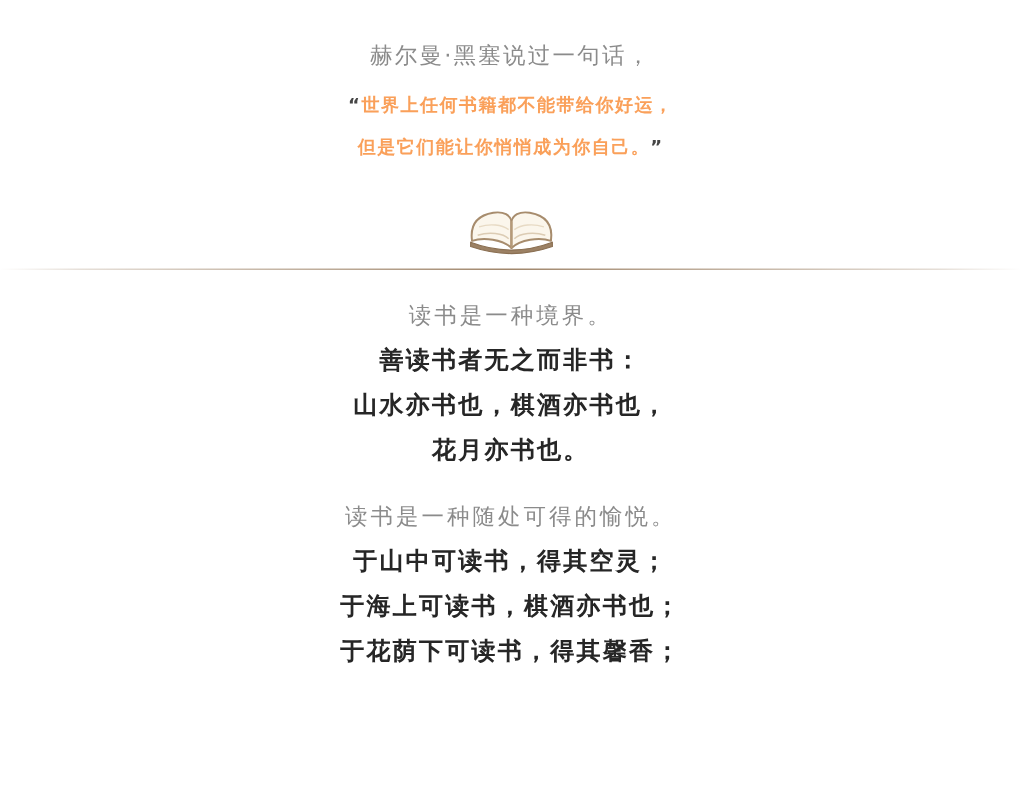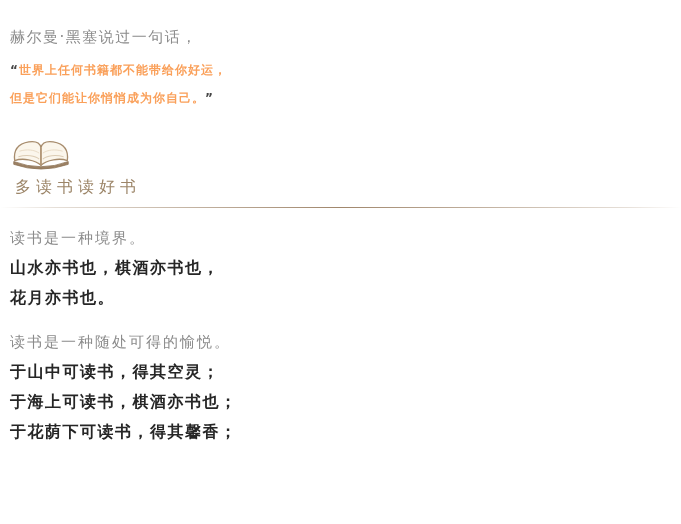--- a/index.html
+++ b/index.html
@@ -10,20 +10,21 @@
   body {
     width: 681px;
     height: 524px;
     overflow: hidden;
     font-family: "DejaVu Sans", "Liberation Sans", sans-serif;
   }
   .article {
     width: 661px;
     margin: 0 auto;
     padding-top: 25px;
+    text-align: center;
   }
   
   .intro-line {
     color: #8b8b8b;
     font-size: 15px;
     letter-spacing: 1.5px;
     line-height: 24px;
   }
   
   .quote-block {
@@ -109,26 +110,26 @@
 
       <path d="M9 19 C 17 16.5 27 17.5 31 21.5" stroke="#dcccb4" stroke-width="1.1" fill="none"></path>
       <path d="M57 19 C 49 16.5 39 17.5 35 21.5" stroke="#dcccb4" stroke-width="1.1" fill="none"></path>
       <path d="M10 13 C 18 10.5 26 11.5 31 15" stroke="#e7dac4" stroke-width="1" fill="none"></path>
       <path d="M56 13 C 48 10.5 40 11.5 35 15" stroke="#e7dac4" stroke-width="1" fill="none"></path>
 
       <path d="M33 9 L 33 28" stroke="#b59a78" stroke-width="1.3"></path>
     </svg>
   </div>
 
-  <div class="section-title">多读书读好书</div>
 
   <div class="divider"></div>
 
   <div class="para para-1">
     <div class="lead-line">读书是一种境界。</div>
+    <div class="em-line">善读书者无之而非书：</div>
     <div class="em-line">山水亦书也，棋酒亦书也，</div>
     <div class="em-line">花月亦书也。</div>
   </div>
 
   <div class="para para-2">
     <div class="lead-line">读书是一种随处可得的愉悦。</div>
     <div class="em-line">于山中可读书，得其空灵；</div>
     <div class="em-line">于海上可读书，棋酒亦书也；</div>
     <div class="em-line">于花荫下可读书，得其馨香；</div>
   </div>

